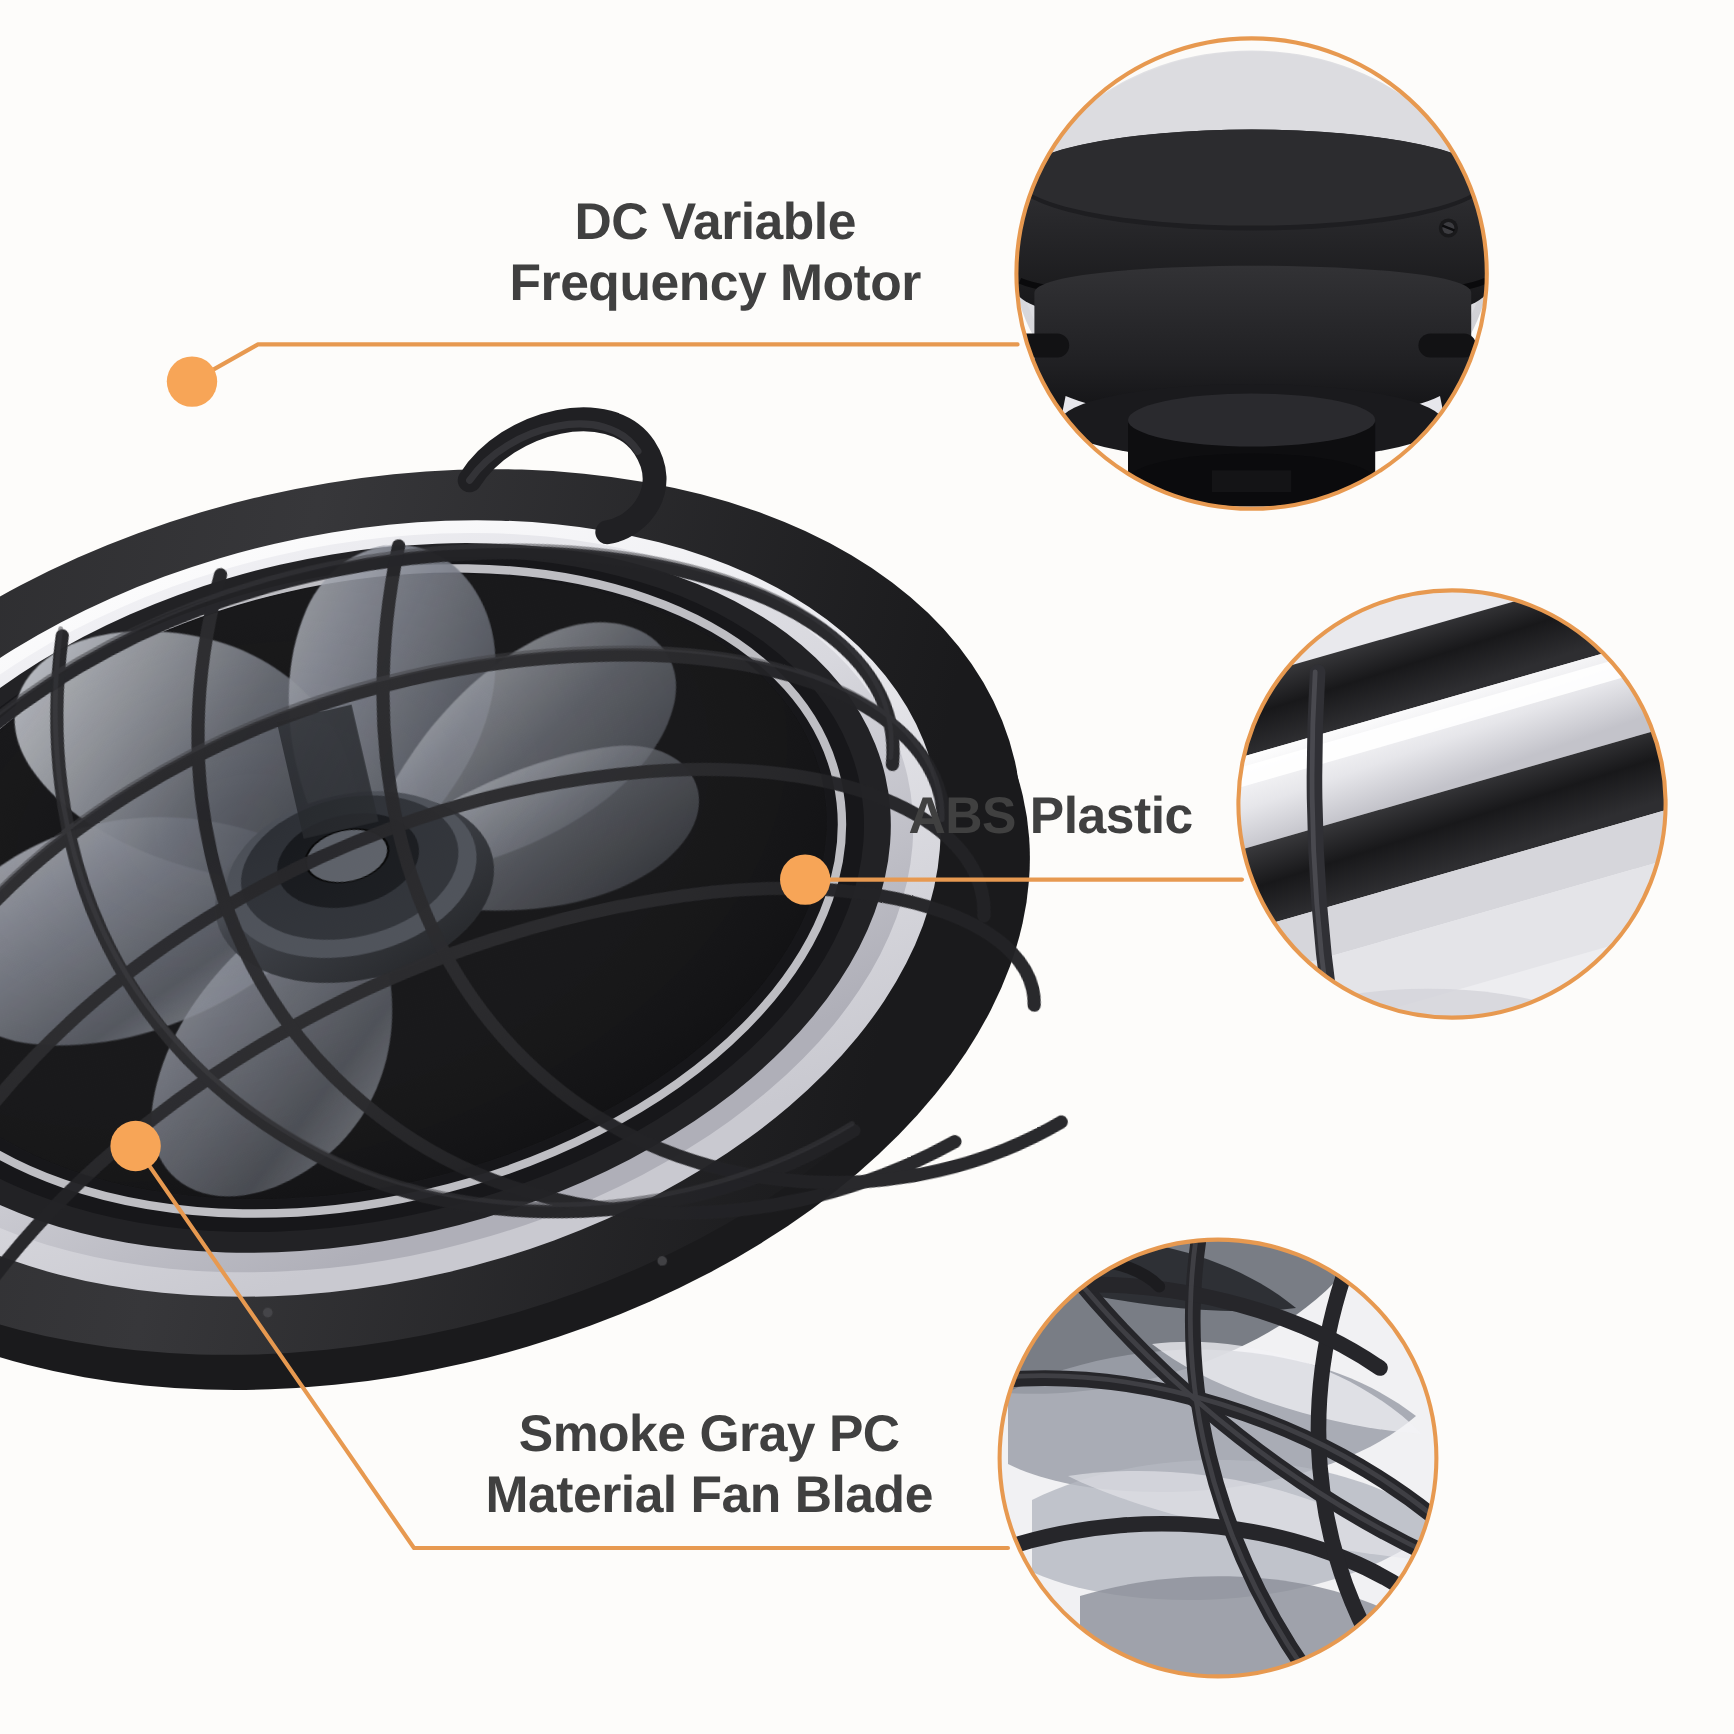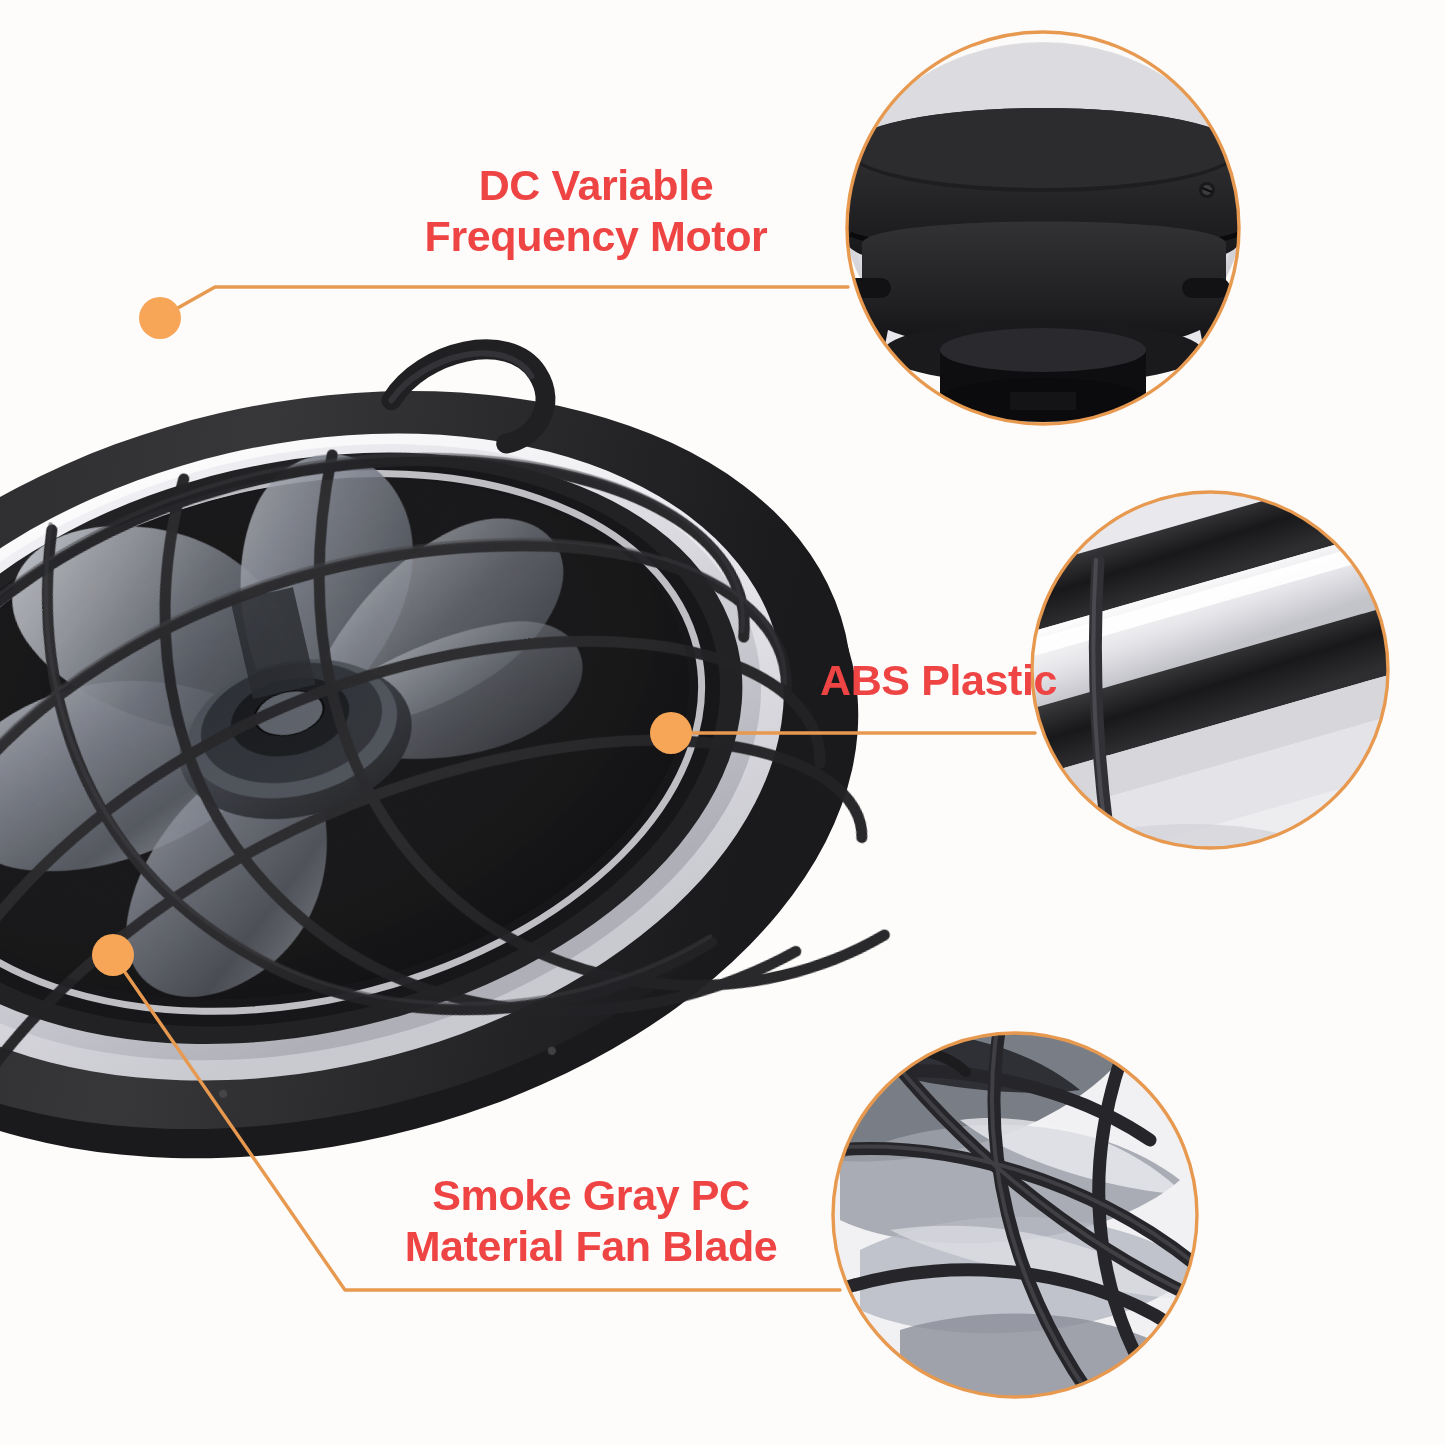--- a/index.html
+++ b/index.html
@@ -9,28 +9,28 @@
     font-family:"Liberation Sans","DejaVu Sans",sans-serif;
     overflow:hidden;
     position:relative;
   }
   #stage{position:absolute;inset:0;width:1445px;height:1445px;overflow:hidden;background:#FDFCFA;}
   .svg-layer{position:absolute;top:0;left:0;width:1445px;height:1445px;}
 
   .callout-label{
     position:absolute;
     font-weight:700;
-    color:#ef4444;
+    color:#404040;
     line-height:1.18;
     letter-spacing:-0.4px;
     white-space:pre-line;
     font-size:43px;
   }
   #label-motor{left:386px;top:160px;width:420px;text-align:center;}
-  #label-abs{left:757px;top:655px;width:300px;text-align:right;}
+  #label-abs{left:757px;top:655px;width:300px;text-align:left;}
   #label-blade{left:376px;top:1170px;width:430px;text-align:center;}
 </style>
 </head>
 <body>
 
 <div id="stage">
 
   <svg class="svg-layer" viewBox="0 0 1445 1445" xmlns="http://www.w3.org/2000/svg">
     <defs>
 

